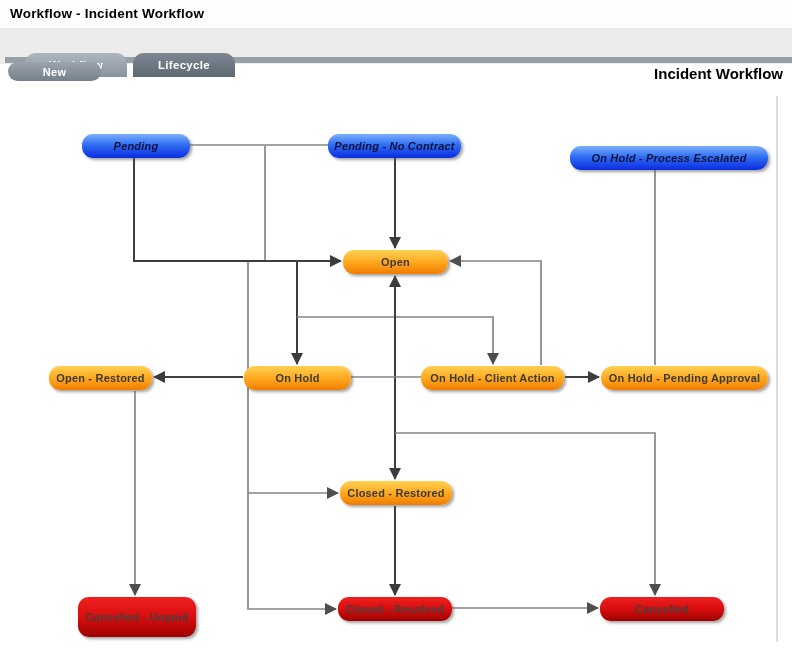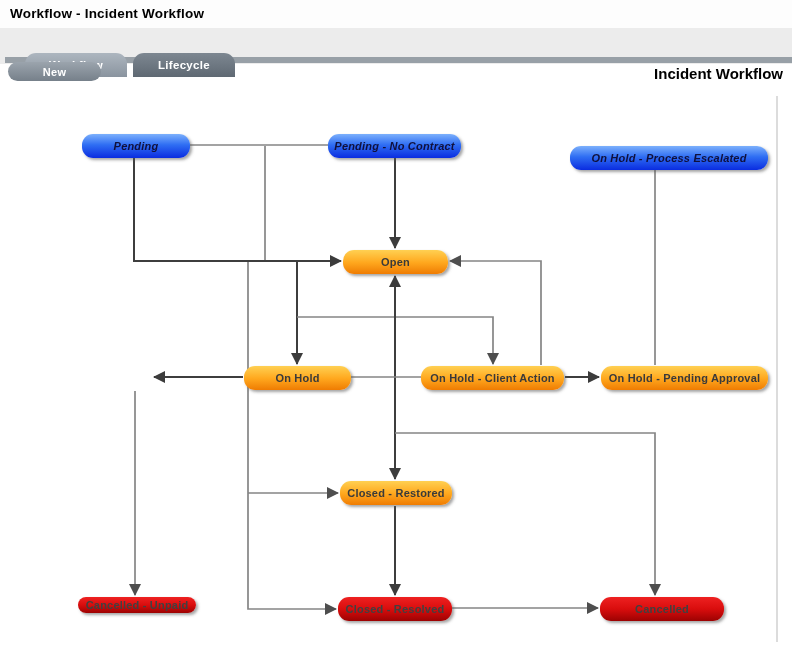--- a/index.html
+++ b/index.html
@@ -86,20 +86,21 @@
       <polyline points="565,377 599,377" class="edge dark" marker-end="url(#arrow-dark)"></polyline>
       <polyline points="135,391 135,595" class="edge gray" marker-end="url(#arrow-gray)"></polyline>
       <polyline points="395,506 395,595" class="edge dark" marker-end="url(#arrow-dark)"></polyline>
       <polyline points="452,608 598,608" class="edge gray" marker-end="url(#arrow-gray)"></polyline>
     </svg>
 
 <div class="node blue" style="left: 82px; top: 134px; width: 108px; height: 24px;">Pending</div>
     <div class="node blue" style="left: 328px; top: 134px; width: 133px; height: 24px;">Pending - No Contract</div>
     <div class="node blue" style="left: 570px; top: 134px; width: 198px; height: 24px; margin-top: 12px;">On Hold - Process Escalated</div>
     <div class="node orange" style="left: 343px; top: 250px; width: 105px; height: 24px;">Open</div>
+    <div class="node orange" style="left: 49px; top: 366px; width: 103px; height: 24px;">Open - Restored</div>
     <div class="node orange" style="left: 244px; top: 366px; width: 107px; height: 24px;">On Hold</div>
     <div class="node orange" style="left: 421px; top: 366px; width: 143px; height: 24px;">On Hold - Client Action</div>
-    <div class="node orange" style="left: 601px; top: 366px; width: 167px; height: 24px;">On Hold - Pending Approval</div>
+    <div class="node orange" style="left: 601px; top: 366px; width: 167px; height: 24px; border-radius: 12px;">On Hold - Pending Approval</div>
     <div class="node orange" style="left: 340px; top: 481px; width: 112px; height: 24px;">Closed - Restored</div>
-    <div class="node red" style="left: 78px; top: 597px; width: 118px; height: 16px;">Cancelled - Unpaid</div>
+    <div class="node red" style="left: 78px; top: 597px; width: 118px; height: 40px;">Cancelled - Unpaid</div>
     <div class="node red" style="left: 338px; top: 597px; width: 114px; height: 24px;">Closed - Resolved</div>
     <div class="node red" style="left: 600px; top: 597px; width: 124px; height: 24px;">Cancelled</div>
   </div>
 
 </body></html>

